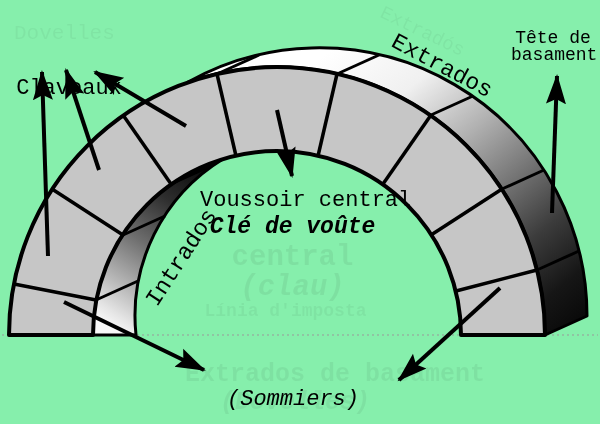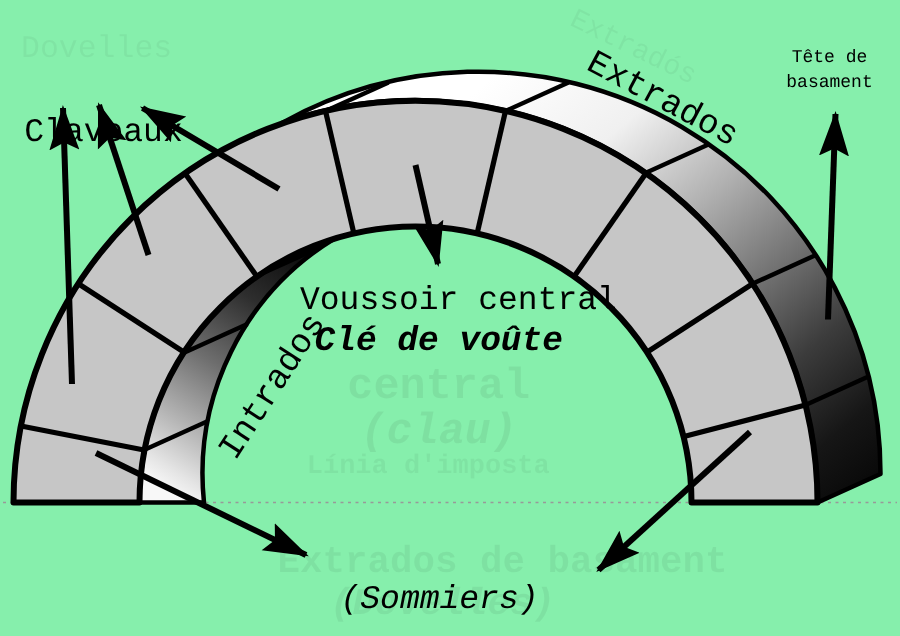--- a/index.html
+++ b/index.html
@@ -10,21 +10,21 @@
   .stage svg { position:absolute; left:0; top:0; }
   .label { position:absolute; color:#000; white-space:nowrap; }
   .center { text-align:center; }
   .bold-italic { font-weight:bold; font-style:italic; }
   .italic { font-style:italic;margin-top:12px; }
   .ghost { position:absolute; color:#000; opacity:0.055; white-space:nowrap; text-align:center; }
   
   #lbl-voussoirs-1 { left:4px;  top:7px;   width:140px; font-size:22px; }
   #lbl-voussoirs-2 { left:4px;  top:32px;  width:130px; font-size:22px;margin-top:44px; }
   #lbl-extrados    { left:399px; top:29px; font-size:23px; transform:rotate(28deg); transform-origin:0 0; }
-  #lbl-tete        { left:511px; top:30px; width:84px; font-size:12px; line-height:17px; }
+  #lbl-tete        { left:511px; top:30px; width:84px; font-size:18px; line-height:17px; }
   #lbl-central-1   { left:200px; top:188px; width:185px; font-size:22px; }
   #lbl-central-2   { left:200px; top:214px; width:185px; font-size:23px; }
   #lbl-intrados    { left:130px; top:251px; width:96px; font-size:23px; transform:rotate(-57deg); }
   #lbl-base-1      { left:195px; top:349px; width:196px; font-size:22px; }
   #lbl-base-2      { left:195px; top:375px; width:196px; font-size:22px; }
   
   #g-claveaux  { left:14px;  top:22px;  font-size:21px; opacity:0.04; }
   #g-extrados  { left:386px; top:2px;   font-size:19px; opacity:0.04; transform:rotate(26deg); transform-origin:0 0; }
   #g-central-1 { left:200px; top:241px; width:185px; font-size:29px; font-weight:bold; }
   #g-central-2 { left:200px; top:271px; width:185px; font-size:29px; font-weight:bold; font-style:italic; }

